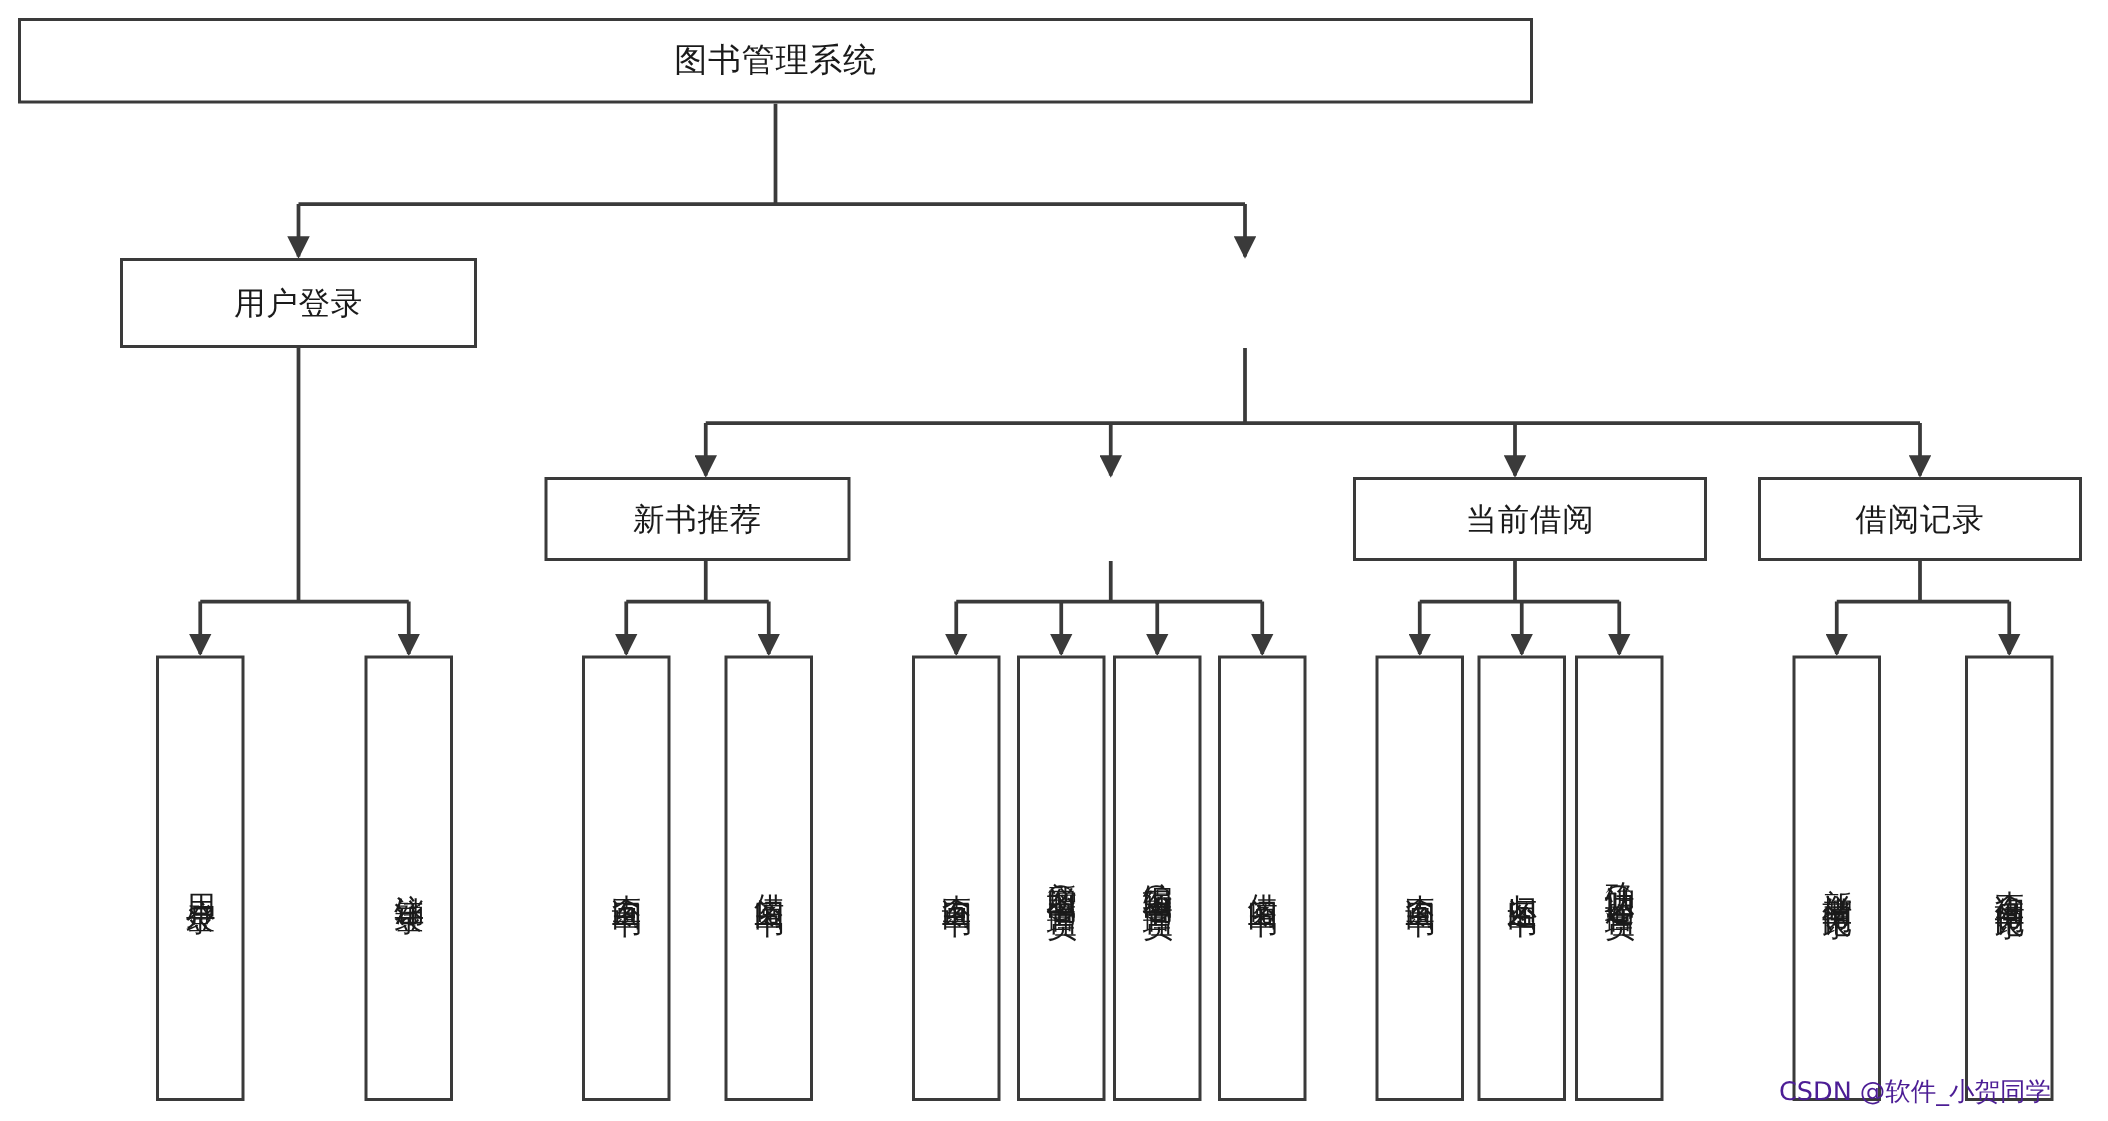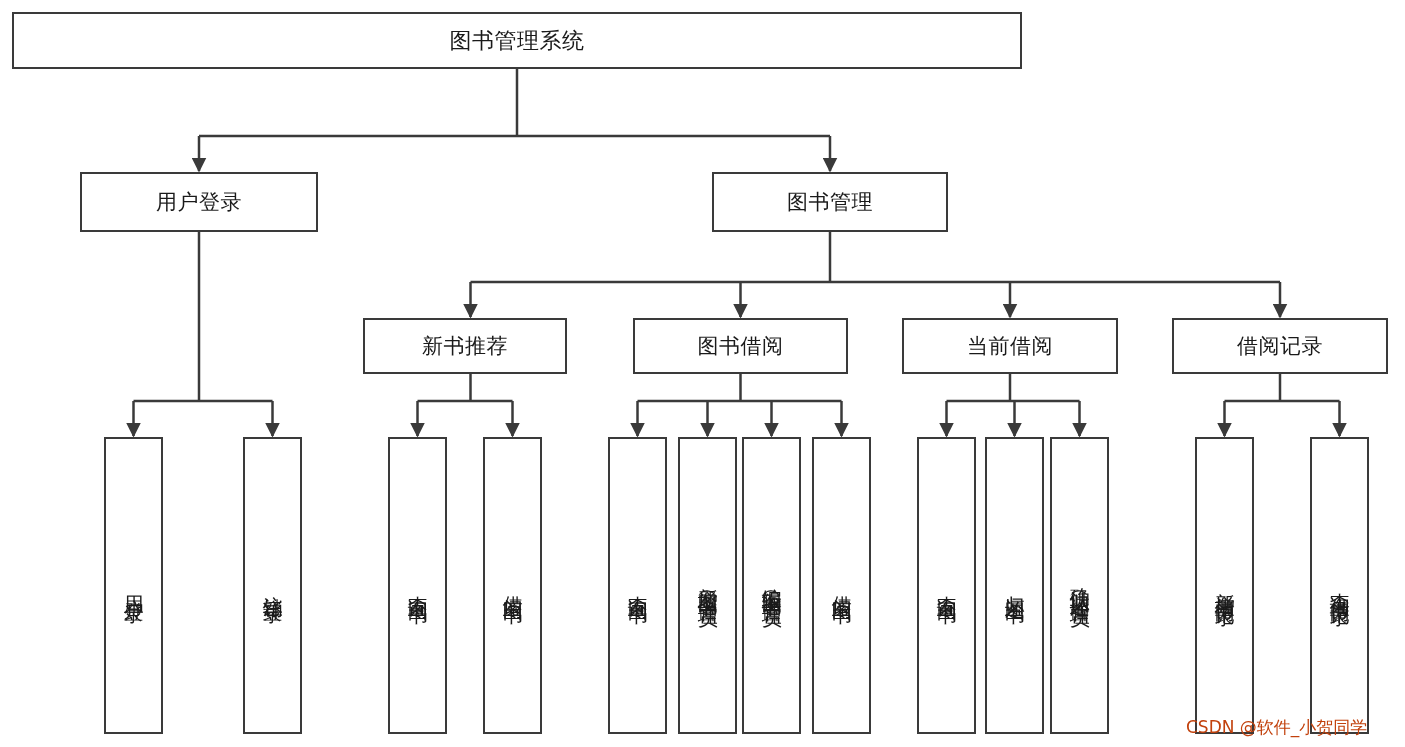--- a/index.html
+++ b/index.html
@@ -49,21 +49,21 @@
     font-size: 20px;
   }
   .node.root .label { font-size: 22px; }
   .node.level2 .label { font-size: 21px; }
   .node.level3 .label { font-size: 21px; }
   .watermark {
     position: absolute;
     left: 1186px;
     top: 716px;
     font-size: 17px;
-    color: #c2410c;
+    color: #4c1d95;
     white-space: nowrap;
     z-index: 6;
     font-family: "DejaVu Sans", "Liberation Sans", sans-serif;
   }
 </style>
 </head>
 <body>
 
 <div id="canvas">
   <svg class="edges" viewBox="0 0 1405 747" preserveAspectRatio="none">
@@ -108,30 +108,24 @@
         <path d="M 1339.5 401 L 1339.5 436" marker-end="url(#arrow)"></path>
       </g>
   </svg>
 
   <div class="node root" style="left: 12px; top: 12px; width: 1010px; height: 57px;">
     <span class="label">图书管理系统</span>
   </div>
   <div class="node level2" style="left: 80px; top: 172px; width: 238px; height: 60px;">
     <span class="label">用户登录</span>
   </div>
-  <div class="node level2" style="left: 712px; top: 172px; width: 236px; height: 60px;">
-    <span class="label">图书管理</span>
-  </div>
   <div class="node level3" style="left: 363px; top: 318px; width: 204px; height: 56px;">
     <span class="label">新书推荐</span>
   </div>
-  <div class="node level3" style="left: 633px; top: 318px; width: 215px; height: 56px;">
-    <span class="label">图书借阅</span>
-  </div>
-  <div class="node level3" style="left: 902px; top: 318px; width: 216px; height: 56px; align-items: center;">
+  <div class="node level3" style="left: 902px; top: 318px; width: 236px; height: 56px; align-items: center;">
     <span class="label">当前借阅</span>
   </div>
   <div class="node level3" style="left: 1172px; top: 318px; width: 216px; height: 56px; align-items: center;">
     <span class="label">借阅记录</span>
   </div>
   <div class="node vertical" style="left: 104px; top: 437px; width: 59px; height: 297px;">
     <span class="label">用户登录</span>
   </div>
   <div class="node vertical" style="left: 243px; top: 437px; width: 59px; height: 297px;">
     <span class="label">注销登录</span>

